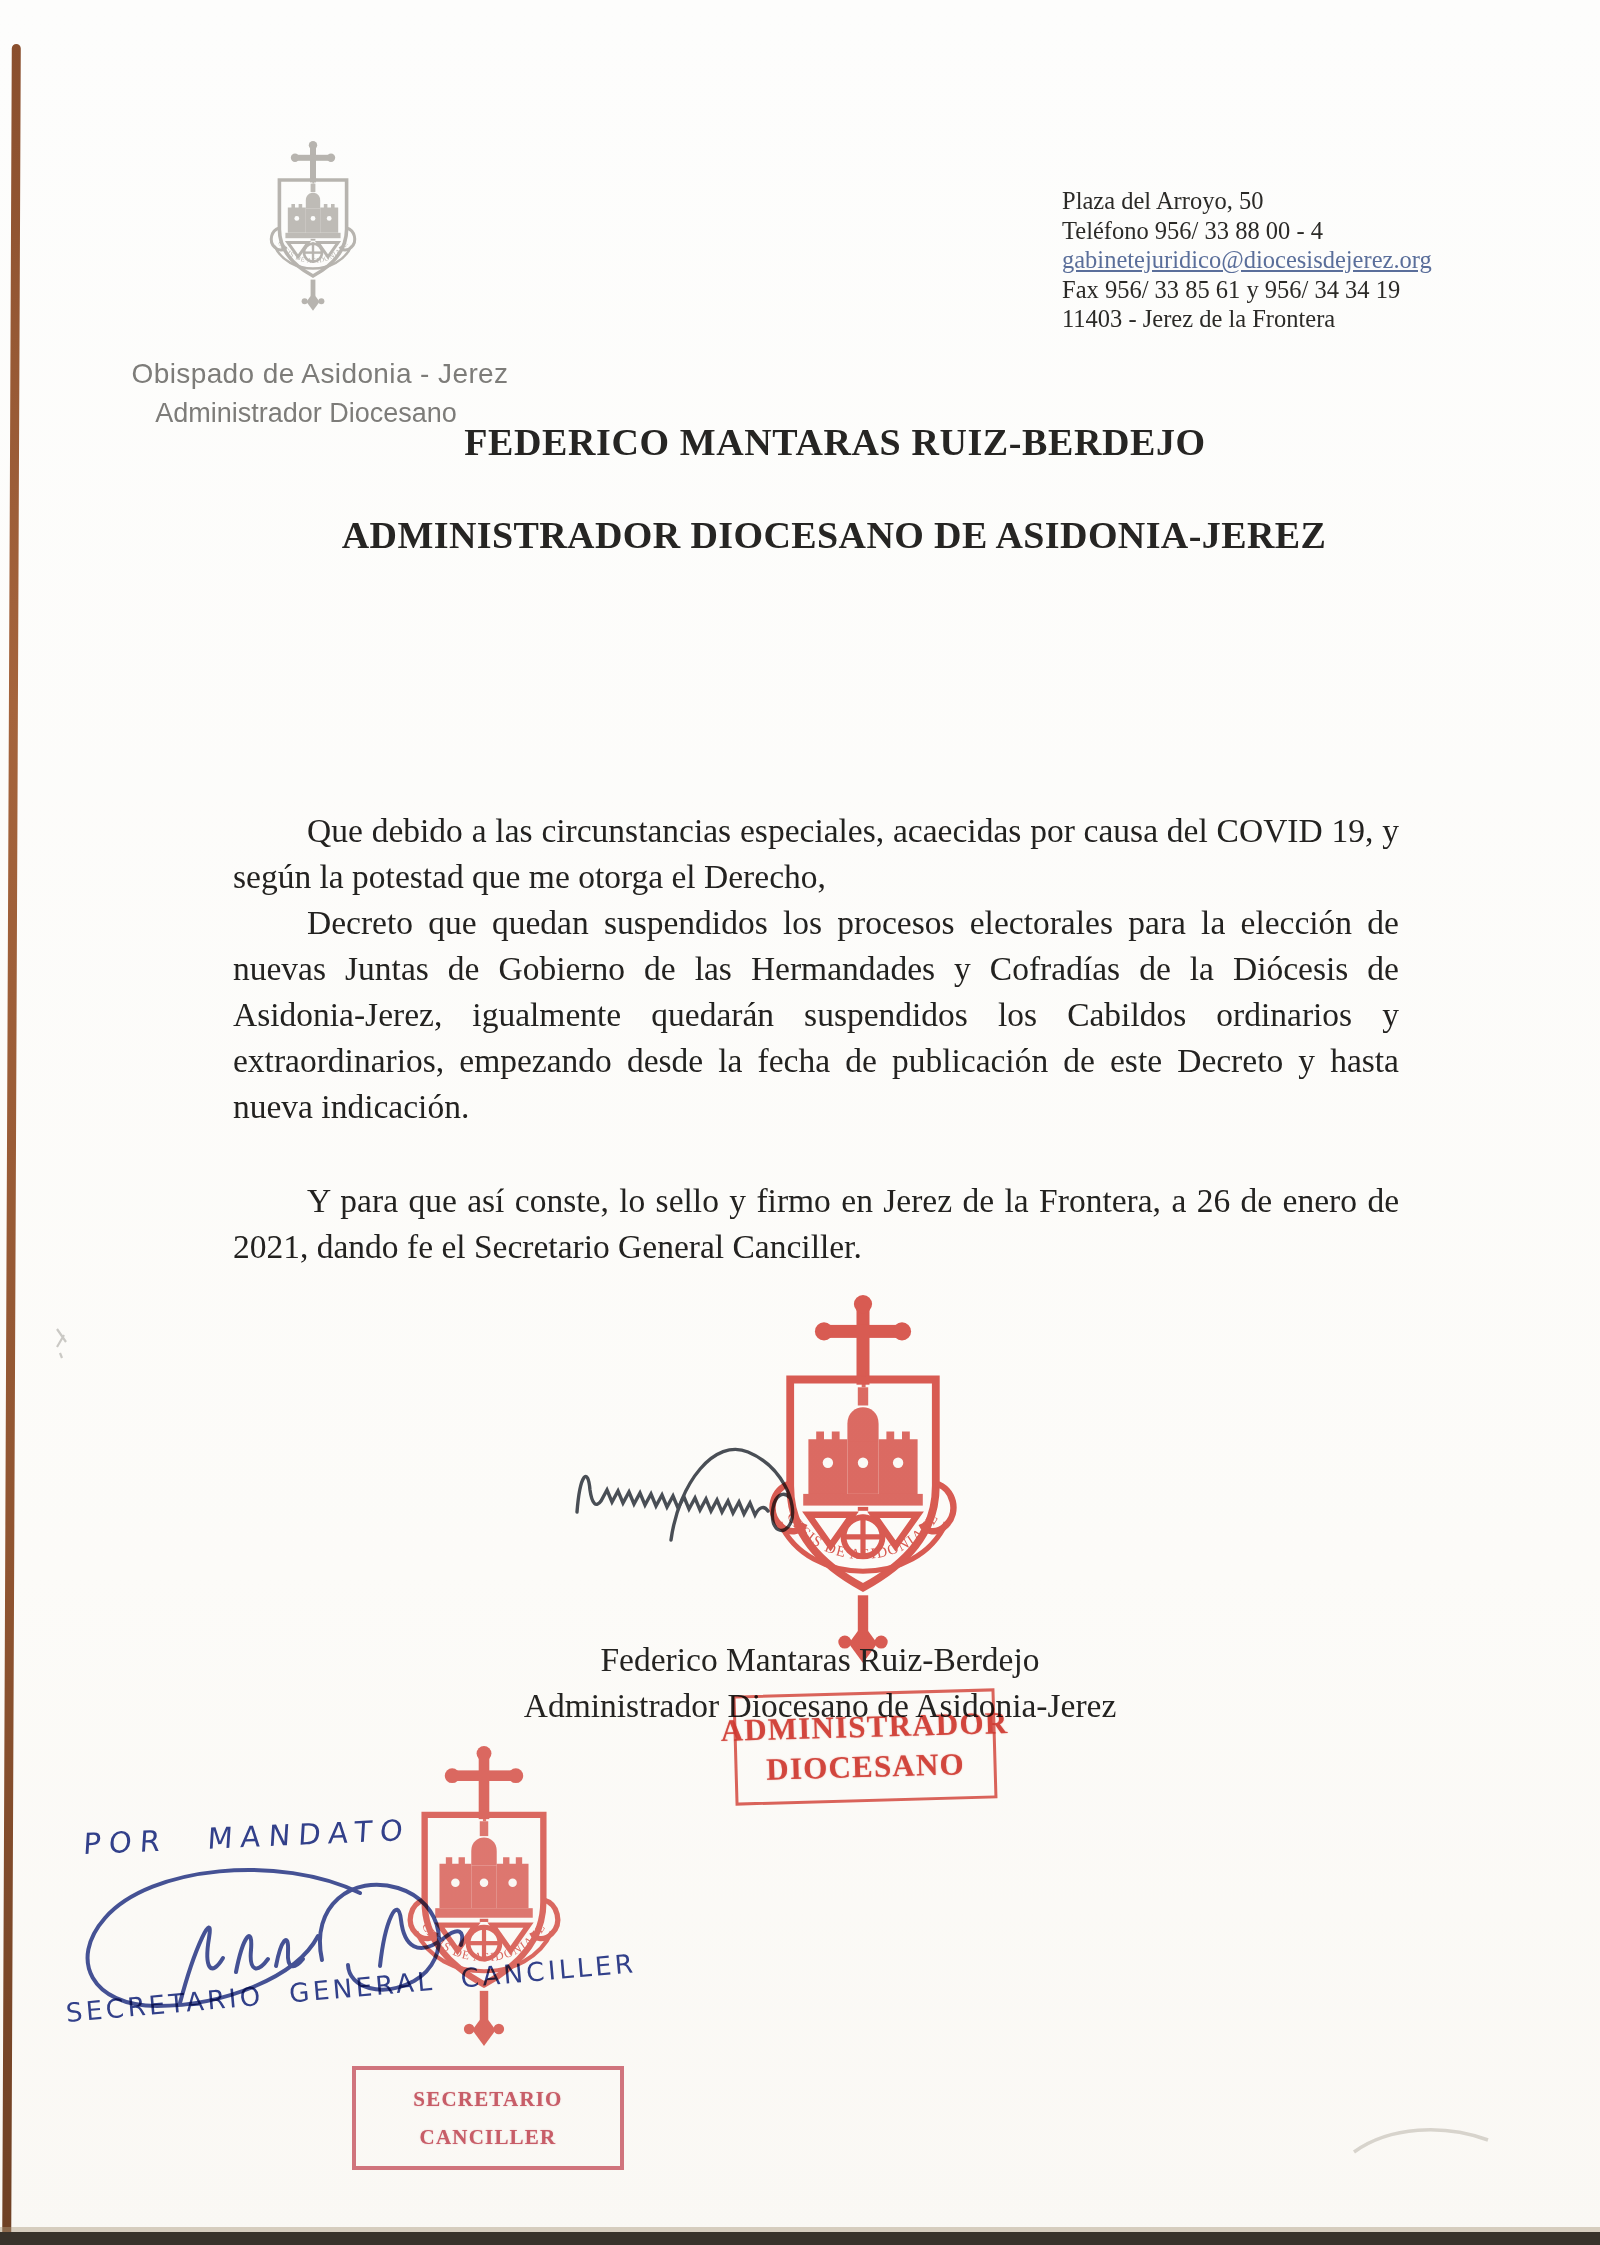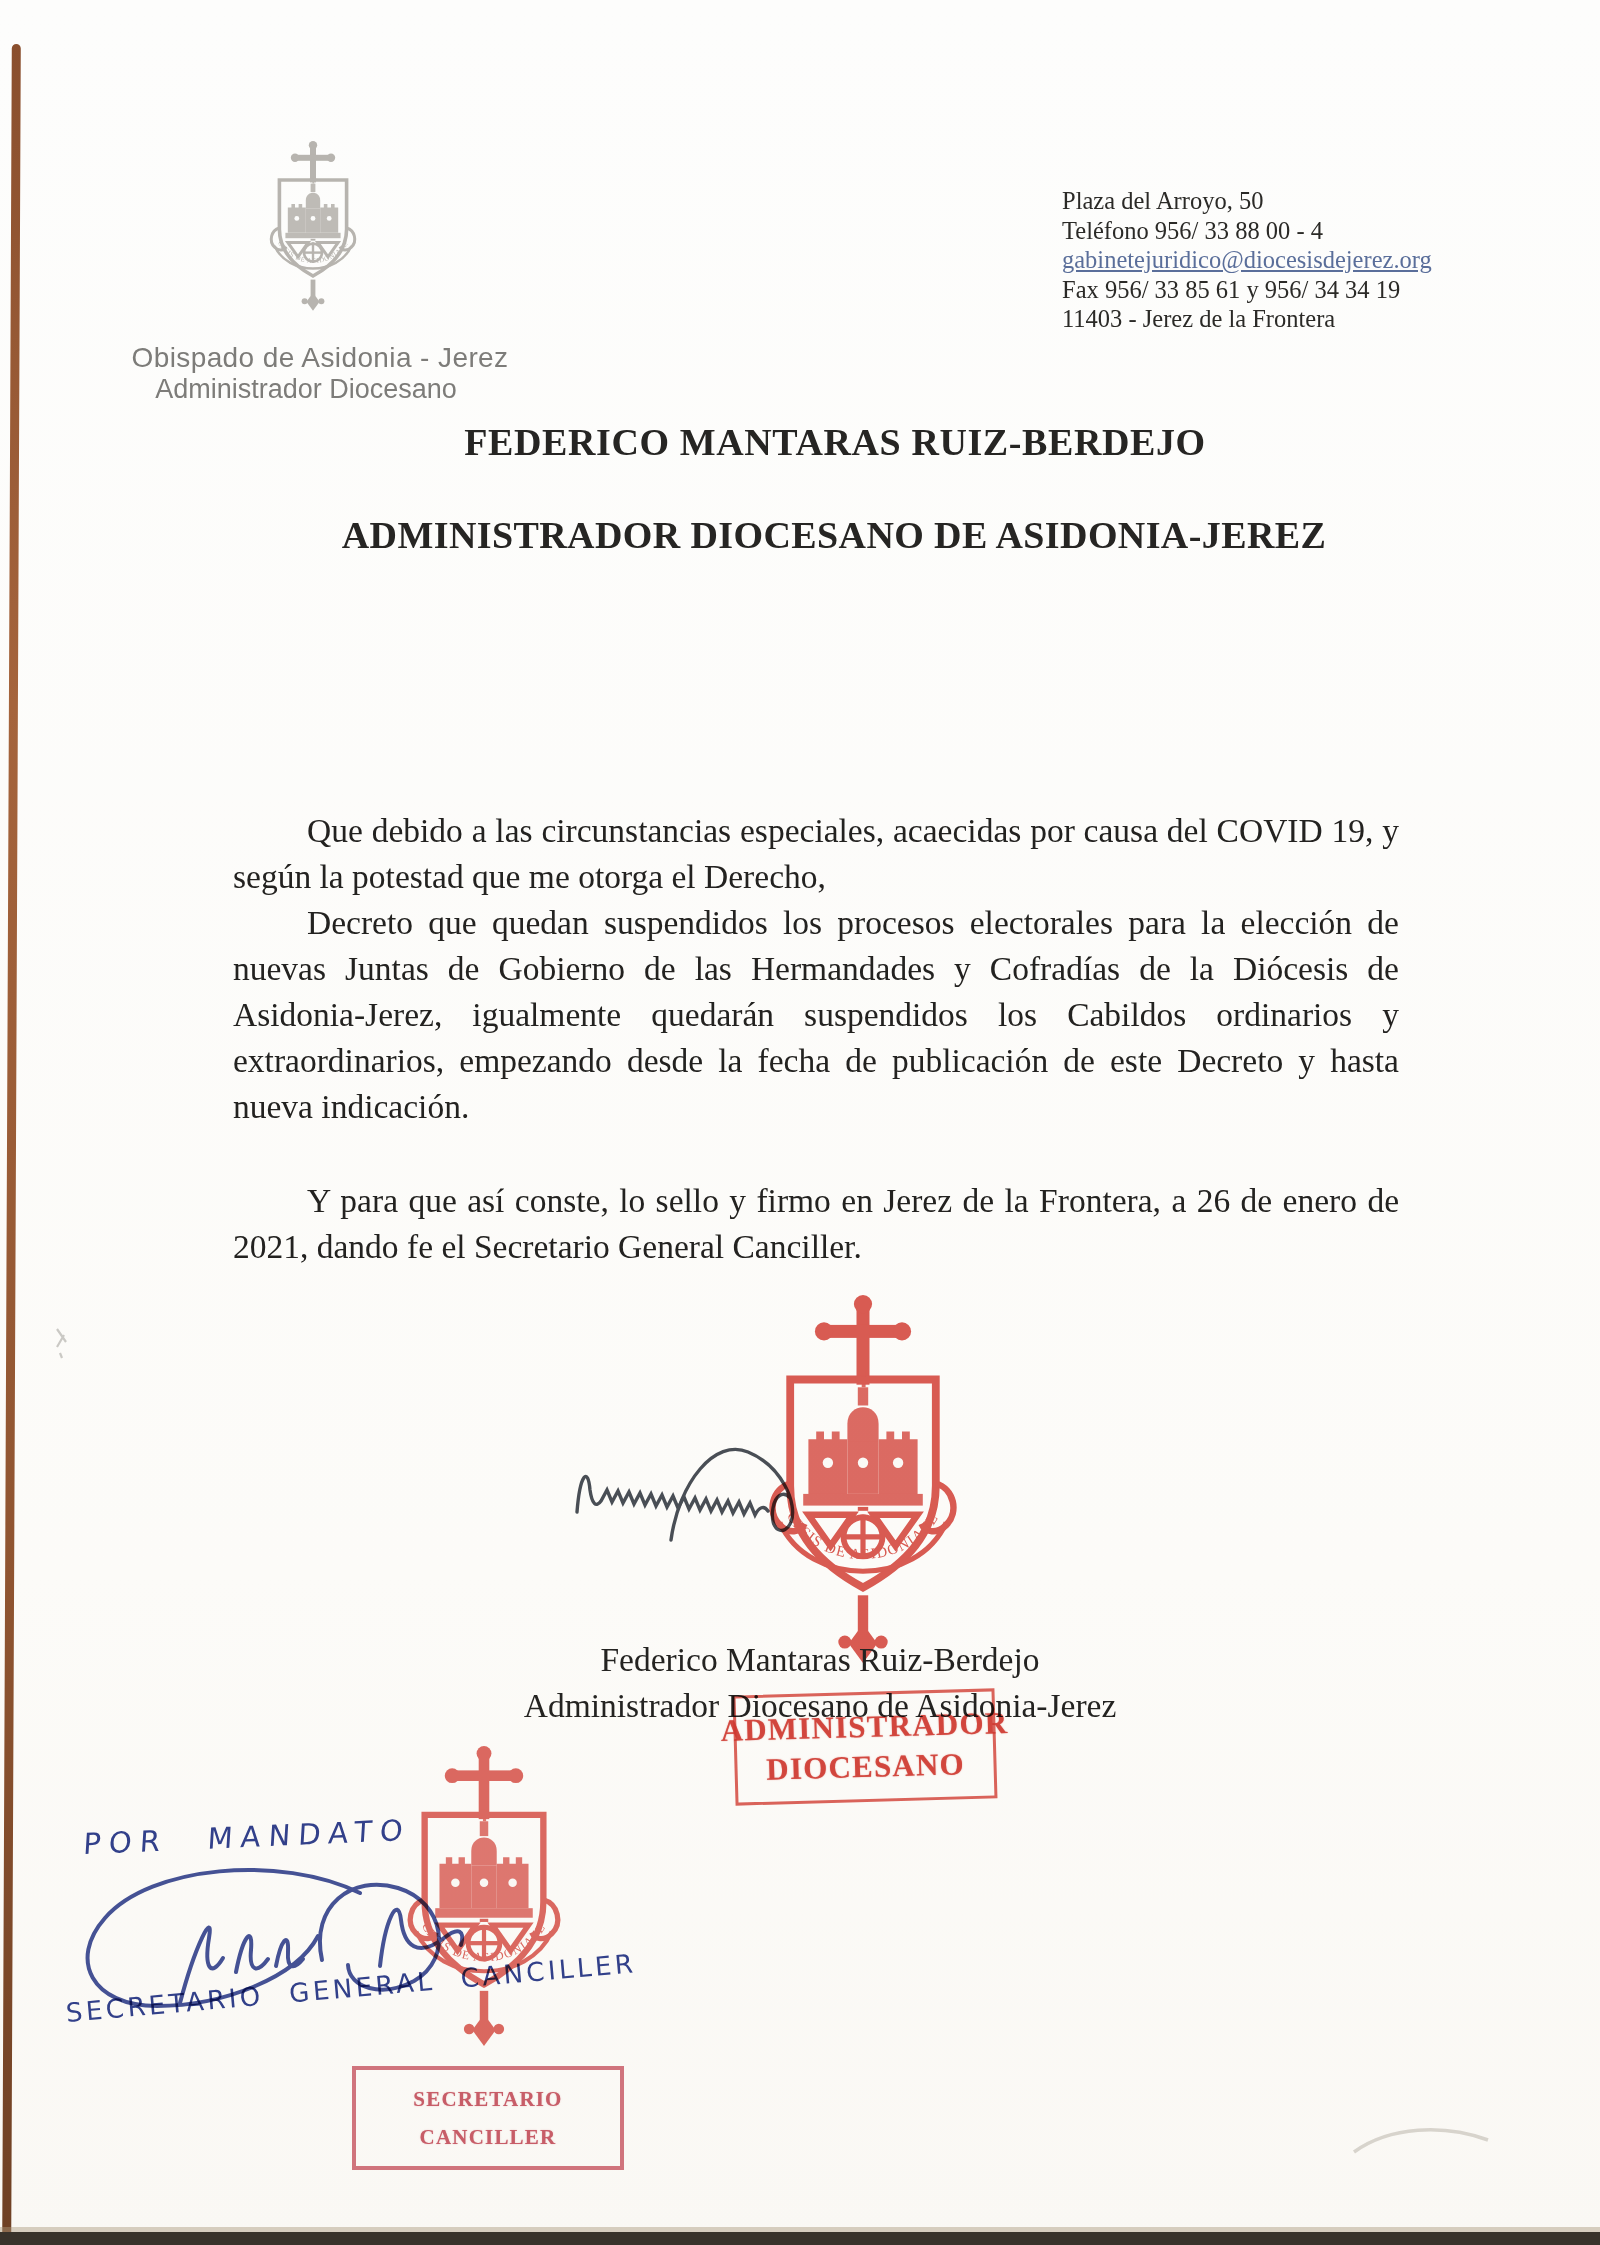--- a/index.html
+++ b/index.html
@@ -9,24 +9,24 @@
   
   .edge-left{position:absolute;left:7px;top:44px;width:9px;height:2201px;
              background:linear-gradient(180deg,#8a4f2e,#a5643c 30%,#8f5430 70%,#6e4024);
              border-radius:5px;transform:rotate(.25deg);}
   .edge-bottom{position:absolute;left:0;bottom:0;width:100%;height:13px;background:#38322a;}
   .edge-bottom-shadow{position:absolute;left:0;bottom:13px;width:100%;height:5px;background:#aa9a7c;opacity:.45;}
   .pencil-mark{position:absolute;left:52px;top:1326px;opacity:.5;}
   .smudge{position:absolute;left:1348px;top:2122px;opacity:.55;}
   
   .logo-gray{position:absolute;left:240px;top:138px;width:146px;height:186px;color:var(--logo_gray,#b4b1ab);opacity:.95;}
-  .org{position:absolute;left:60px;top:342px;width:520px;text-align:center;
+  .org{position:absolute;left:60px;top:358px;width:520px;text-align:center;
        font-family:"Liberation Sans","DejaVu Sans",sans-serif;color:#7d7c79;}
   .org-line1{font-size:28px;letter-spacing:.4px;}
-  .org-line2{font-size:27px;margin-top:0;transform:translateX(-14px);}
+  .org-line2{font-size:27px;margin-top:8px;transform:translateX(-14px);}
   .contact{position:absolute;left:1062px;top:186px;width:420px;font-size:24.5px;line-height:29.5px;color:#2b2a27;}
   .contact a{color:var(--link_blue,#5a6e9a);text-decoration:underline;}
   
   .title1{position:absolute;left:200px;top:420px;width:1270px;text-align:center;
           font-size:38px;font-weight:700;letter-spacing:.6px;}
   .title2{position:absolute;left:200px;top:513px;width:1268px;text-align:center;
           font-size:38px;font-weight:700;letter-spacing:.4px;}
   .decreto{position:absolute;left:160px;top:683px;width:1246px;text-align:center;
            font-size:39px;font-weight:700;letter-spacing:1px;}
   

